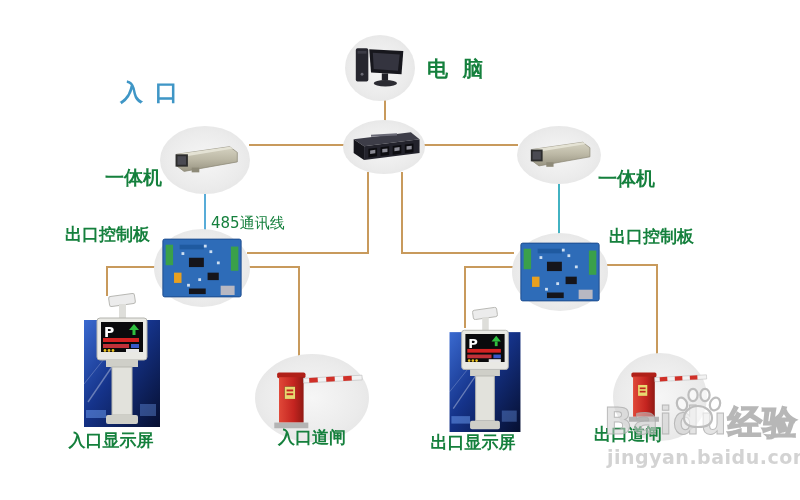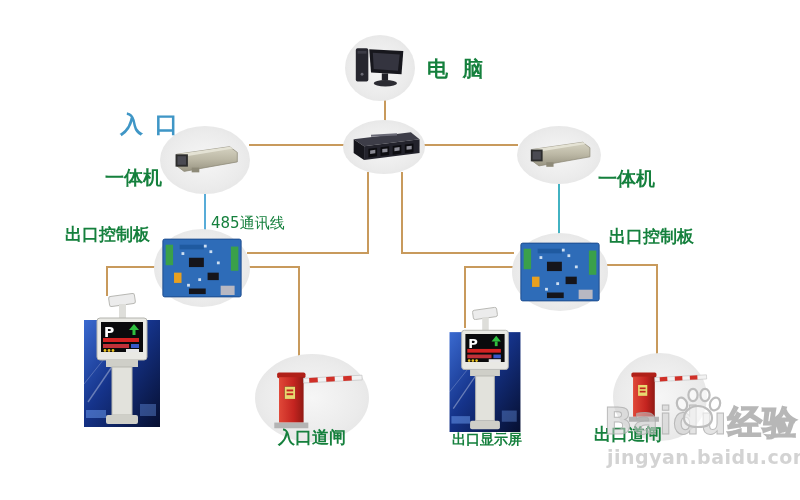--- a/index.html
+++ b/index.html
@@ -266,28 +266,29 @@
     <circle cx="23" cy="58.5" r="1.4" fill="#e8c020"></circle>
       <circle cx="27" cy="58.5" r="1.4" fill="#e8c020"></circle>
       <circle cx="31" cy="58.5" r="1.4" fill="#e8c020"></circle>
     <rect x="44" y="57" width="13" height="3" fill="#e8e8e8"></rect>
     <rect x="24" y="68" width="32" height="7" fill="#cfcfc8"></rect>
     <rect x="30" y="75" width="20" height="48" fill="#e2e2dc" stroke="#b8b8b0"></rect>
     <rect x="24" y="123" width="32" height="9" rx="2" fill="#cfcfc8"></rect>
   </svg>
 
   <div class="lbl lbl-black" style="left:427px;top:55px;font-size:21px;">电  脑</div>
-  <div class="lbl zone zone-in" style="left:120px;top:109px;">入 口</div>
+  <div class="lbl zone zone-in" style="left:120px;top:77px;">入 口</div>
   <div class="lbl lbl-black" style="left:105px;top:165px;font-size:19px;">一体机</div>
   <div class="lbl lbl-black" style="left:598px;top:166px;font-size:19px;">一体机</div>
   <div class="lbl lbl-black" style="left:211px;top:214px;font-size:15px;font-weight:normal;">485通讯线</div>
   <div class="lbl lbl-black" style="left:65px;top:223px;font-size:17px;">出口控制板</div>
   <div class="lbl lbl-black" style="left:601px;top:225px;font-size:17px;margin-left:8px;">出口控制板</div>
+  <div class="lbl lbl-black lbl-center" style="left:56px;top:429px;width:110px;font-size:17px;">入口显示屏</div>
   <div class="lbl lbl-black lbl-center" style="left:262px;top:426px;width:100px;font-size:17px;">入口道闸</div>
-  <div class="lbl lbl-black lbl-center" style="left:434px;top:431px;width:106px;font-size:14px;">出口显示屏</div>
+  <div class="lbl lbl-black lbl-center" style="left:420px;top:431px;width:106px;font-size:17px;">出口显示屏</div>
   <div class="lbl lbl-black lbl-center" style="left:580px;top:423px;width:96px;font-size:17px;">出口道闸</div>
 
   <div class="wm-big"><span>Baidu</span><span class="wm-cn">经验</span></div>
   <svg class="wm-paw" width="52" height="50" viewBox="0 0 52 50">
     <g stroke="#bdbdbd" stroke-width="2.2" fill="rgba(255,255,255,0.55)">
       <ellipse cx="10" cy="20" rx="5" ry="6.5" transform="rotate(-18 10 20)"></ellipse>
       <ellipse cx="21" cy="11" rx="4.6" ry="6.2"></ellipse>
       <ellipse cx="33" cy="11" rx="4.6" ry="6.2"></ellipse>
       <ellipse cx="43" cy="20" rx="5" ry="6.5" transform="rotate(18 43 20)"></ellipse>
       <path d="M26 22 c7 0 14 5 14 12 c0 6 -5 9 -14 9 c-9 0 -14 -3 -14 -9 c0 -7 7 -12 14 -12 z"></path>

